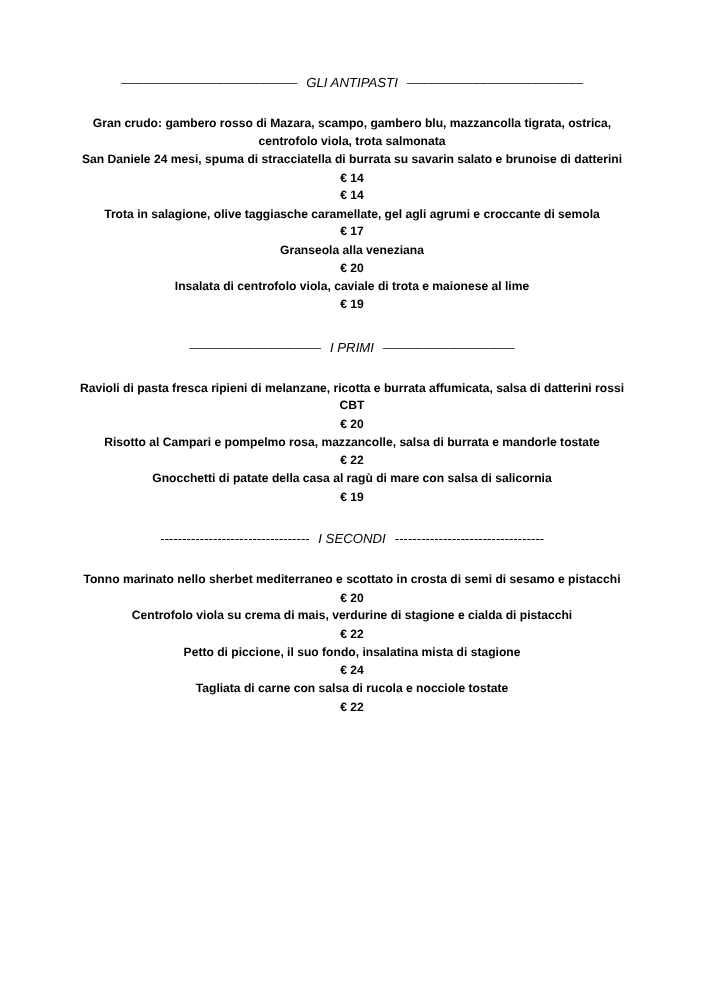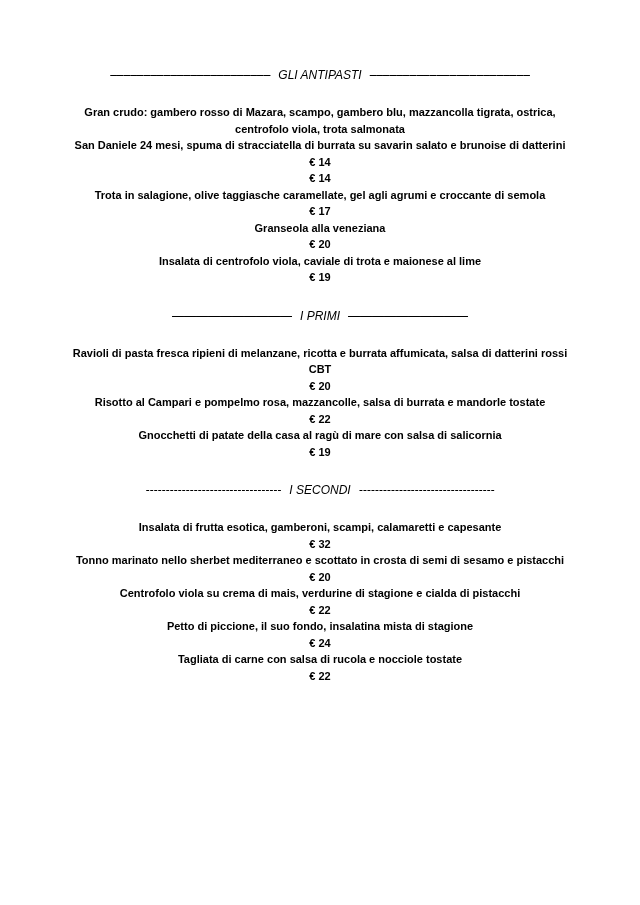--- a/index.html
+++ b/index.html
@@ -102,24 +102,20 @@
         <div class="dish-name">Gnocchetti di patate della casa al ragù di mare con salsa di salicornia</div>
         <div class="dish-price">€ 19</div>
       </div>
     </div>
 
     <div class="section">
       <div class="section-header">
         <span class="dashes">----------------------------------</span><span class="section-title">I SECONDI</span><span class="dashes">----------------------------------</span>
       </div>
       <div class="dish">
-        <div class="dish-name">Insalata di frutta esotica, gamberoni, scampi, calamaretti e capesante</div>
-        <div class="dish-price">€ 32</div>
-      </div>
-      <div class="dish">
         <div class="dish-name">Tonno marinato nello sherbet mediterraneo e scottato in crosta di semi di sesamo e pistacchi</div>
         <div class="dish-price">€ 20</div>
       </div>
       <div class="dish">
         <div class="dish-name">Centrofolo viola su crema di mais, verdurine di stagione e cialda di pistacchi</div>
         <div class="dish-price">€ 22</div>
       </div>
       <div class="dish">
         <div class="dish-name">Petto di piccione, il suo fondo, insalatina mista di stagione</div>
         <div class="dish-price">€ 24</div>

